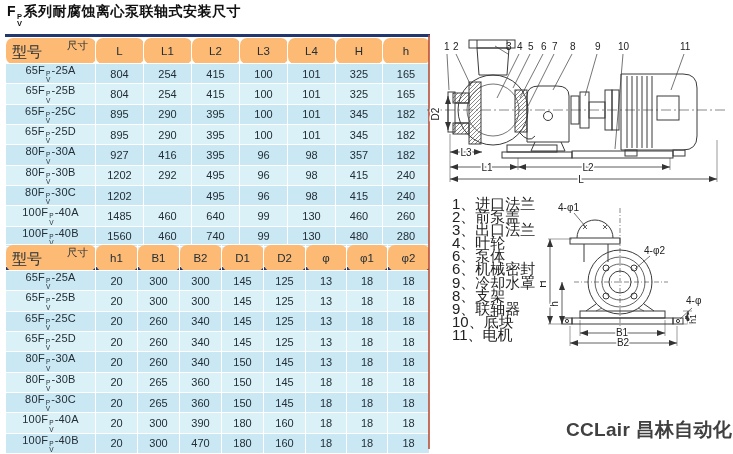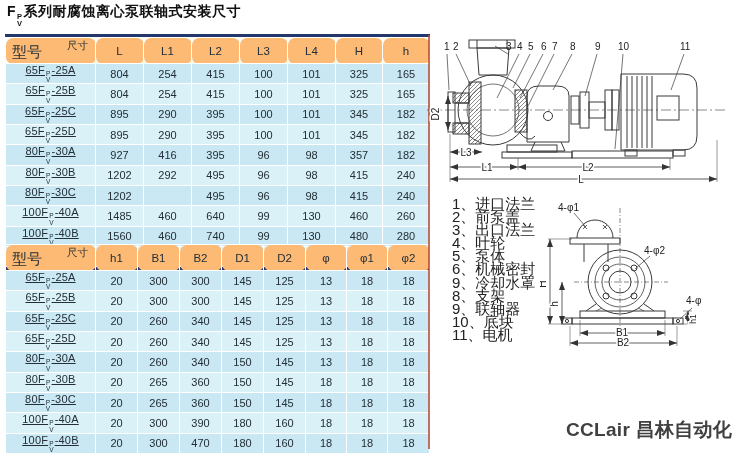--- a/index.html
+++ b/index.html
@@ -34,21 +34,21 @@
   table.dim tbody tr:nth-child(odd) td{background:#c9e8f3;}
   table.dim tbody tr:nth-child(even) td{background:#daf1f8;}
   th.diag{
     position:relative;
     background-image:linear-gradient(to top right,
       rgba(0,0,0,0) calc(50% - .7px), #6d93a2 calc(50% - .7px),
       #6d93a2 calc(50% + .7px), rgba(0,0,0,0) calc(50% + .7px));
   }
   th.diag .size{position:absolute;top:1px;right:7px;font-size:10.5px;}
   th.diag .model{position:absolute;bottom:1px;left:6px;font-size:15px;}
-  td.model-cell{letter-spacing:.2px;text-decoration:underline;}
+  td.model-cell{letter-spacing:.2px;}
   td.model-cell .stack{font-size:6.5px;font-weight:400;vertical-align:-2px;}
   
   .parts{position:absolute;left:452px;top:197px;font-size:15px;line-height:13.1px;color:#222;}
   .brand{position:absolute;left:566px;top:417px;font-size:19px;font-weight:700;color:#404040;letter-spacing:.3px;}
   .redline{position:absolute;left:428px;top:35px;width:2px;height:414px;background:#bb4e37;opacity:.8;}
   svg{position:absolute;}
   #side-svg{left:425px;top:30px;}
   #front-svg{left:540px;top:192px;}
   svg text{font-family:"Liberation Sans","DejaVu Sans",sans-serif;fill:#222;}
   .halo{stroke:#ffffff;stroke-width:3px;paint-order:stroke;}
@@ -516,21 +516,21 @@
     <text x="163" y="141" text-anchor="middle" class="halo">L2</text>
     <text x="156" y="153" text-anchor="middle" class="halo">L</text>
   </g>
 </svg>
 
 <div class="parts" id="parts">
     <div>1、进口法兰</div>
     <div>2、前泵盖</div>
     <div>3、出口法兰</div>
     <div>4、叶轮</div>
-    <div>5、泵体</div>
+    <div>6、泵体</div>
     <div>6、机械密封</div>
     <div>9、冷却水罩</div>
     <div>8、支架</div>
     <div>9、联轴器</div>
     <div>10、底块</div>
     <div>11、电机</div>
   </div>
 
 <svg id="front-svg" width="185" height="160" viewBox="0 0 185 160">
   <g stroke="#3a3a3a" stroke-width="1" fill="none">

